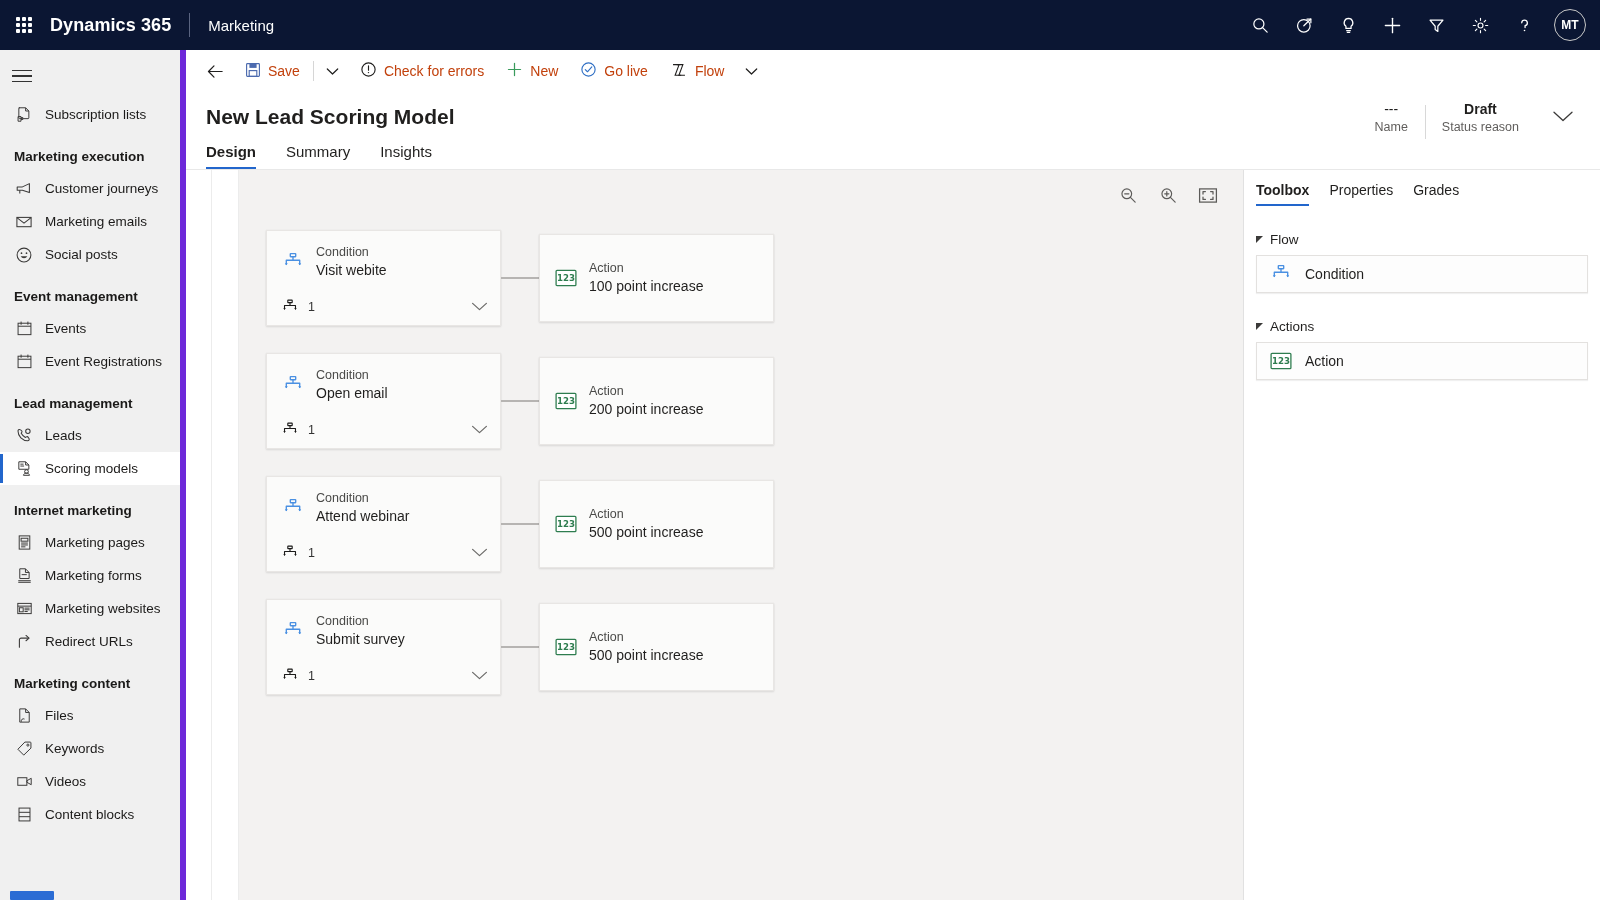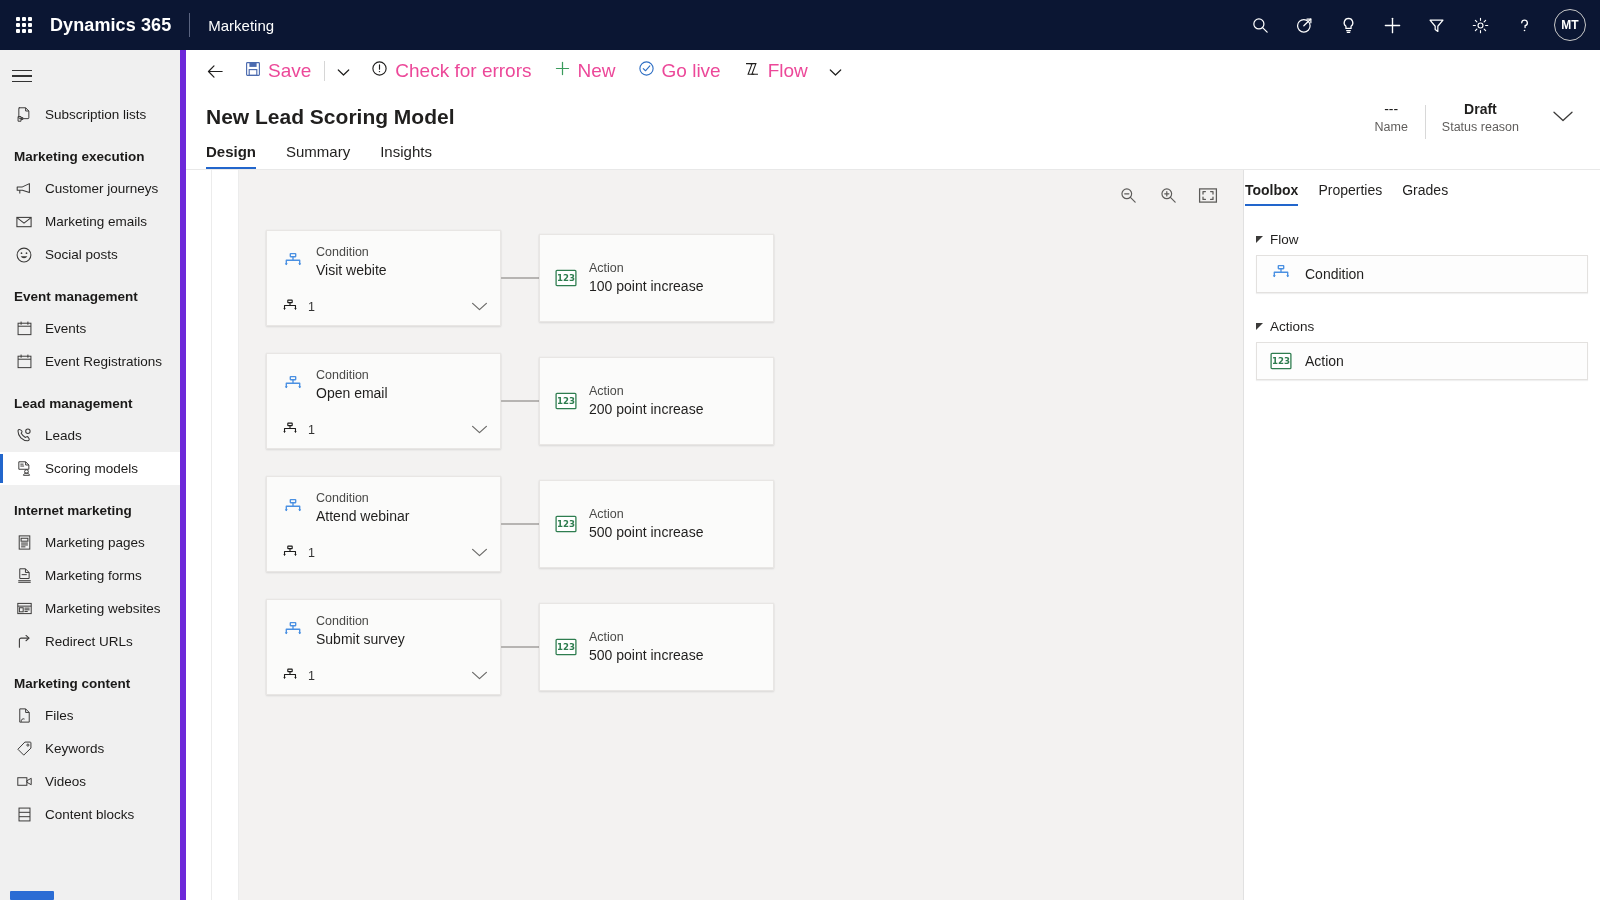--- a/index.html
+++ b/index.html
@@ -106,21 +106,21 @@
 
   
   #command-bar {
     height: 43px; background: #ffffff;
     display: flex; align-items: center;
     padding-left: 10px; gap: 0;
     border-bottom: 1px solid #ffffff;
   }
   .cmd-btn {
     height: 38px; display: flex; align-items: center; gap: 7px;
-    padding: 0 11px; font-size: 19px; color: #ec4899; cursor: pointer;
+    padding: 0 11px; font-size: 14px; color: #c2410c; cursor: pointer;
     white-space: nowrap;
   }
   .cmd-caret { padding: 0 10px; }
   .cmd-sep { width: 1px; height: 20px; background: #d6d6d6; margin: 0 2px; }
   #back-btn { width: 38px; height: 38px; display:flex; align-items:center; justify-content:center; cursor:pointer; }
 
   
   #title-area {
     background: #ffffff; padding: 12px 0 0 0;
     position: relative;
@@ -200,21 +200,21 @@
     padding: 25px 14px 25px 13px;
     cursor: pointer;
   }
   .action-card .card-ic { width: 26px; flex: 0 0 26px; display:flex; align-items:center; justify-content:center; margin-right: 10px; }
 
   
   #right-panel {
     width: 356px; min-width: 356px; background: #ffffff;
     padding: 12px 0 0 0;
   }
-  #panel-tabs { display: flex; gap: 20px; padding-left: 1px; }
+  #panel-tabs { display: flex; gap: 20px; padding-left: 12px; }
   .ptab { font-size: 14px; color: #201f1e; padding-bottom: 8px; cursor: pointer; position: relative; }
   .ptab.active { font-weight: bold; }
   .ptab.active::after {
     content:""; position:absolute; left:0; right:0; bottom:0; height:2.5px; background:#2266cc;
   }
   .panel-section-head {
     display: flex; align-items: center; gap: 7px;
     font-size: 13.5px; color: #201f1e;
     padding: 26px 0 8px 12px; cursor: pointer;
   }

